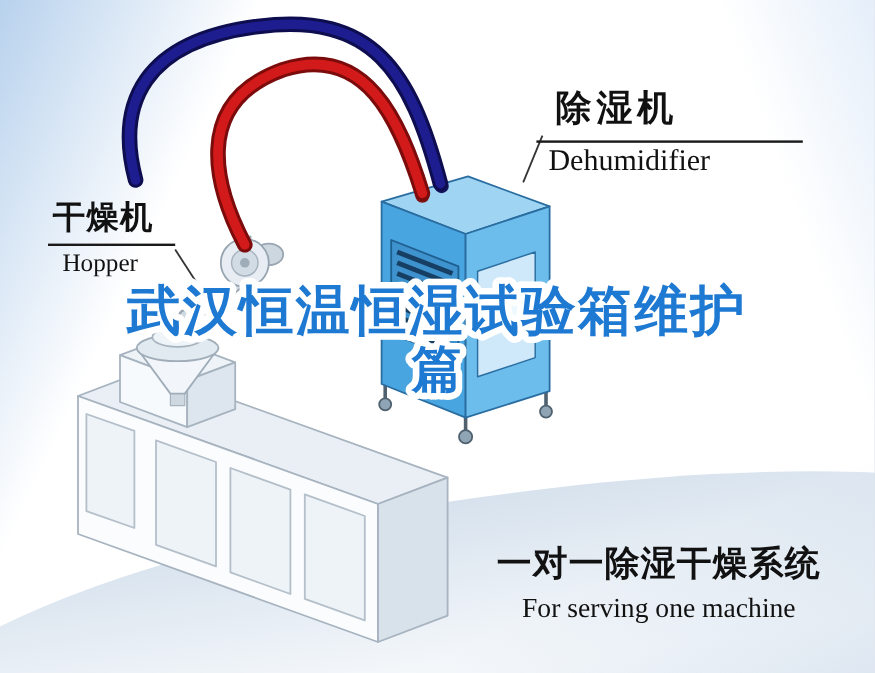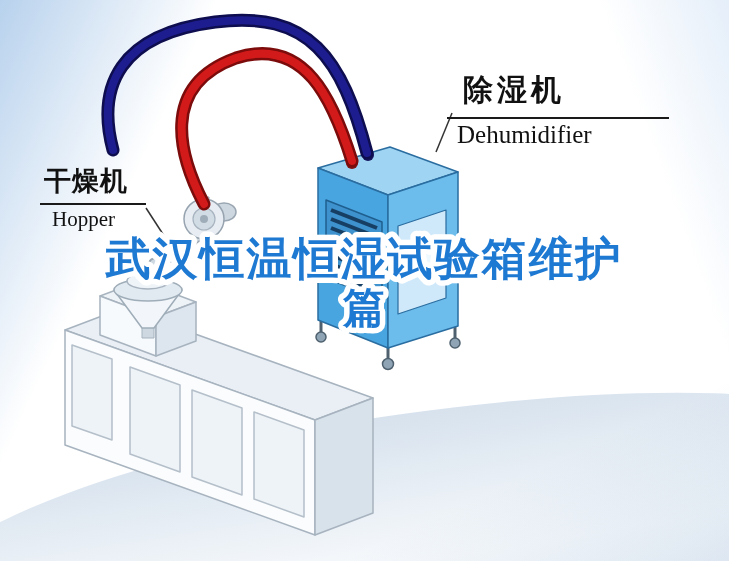--- a/index.html
+++ b/index.html
@@ -144,13 +144,17 @@
     <div class="zh">除湿机</div>
     <div class="rule"></div>
     <div class="en">Dehumidifier</div>
   </div>
 
   <svg class="title-svg" width="729" height="130" viewBox="0 0 729 130">
     <text x="364" y="48" text-anchor="middle" font-size="45" font-weight="bold" font-family="Liberation Sans, sans-serif" letter-spacing="2" stroke="#ffffff" stroke-width="11" paint-order="stroke" stroke-linejoin="round" stroke-linecap="round" fill="#1e79d2">武汉恒温恒湿试验箱维护</text>
     <text x="364" y="96" text-anchor="middle" font-size="42" font-weight="bold" font-family="Liberation Sans, sans-serif" stroke="#ffffff" stroke-width="11" paint-order="stroke" stroke-linejoin="round" stroke-linecap="round" fill="#1e79d2">篇</text>
   </svg>
 
+  <div class="caption">
+    <div class="zh">一对一除湿干燥系统</div>
+    <div class="en">For serving one machine</div>
+  </div>
 </div>
 
 </body></html>

